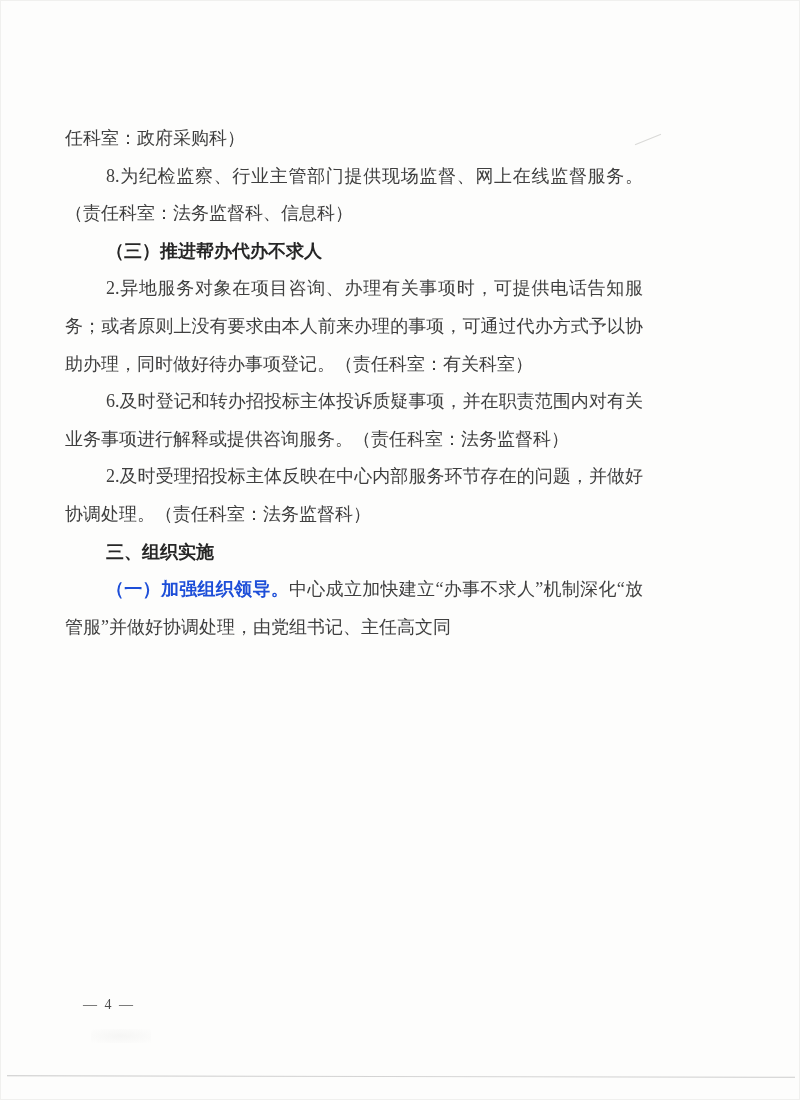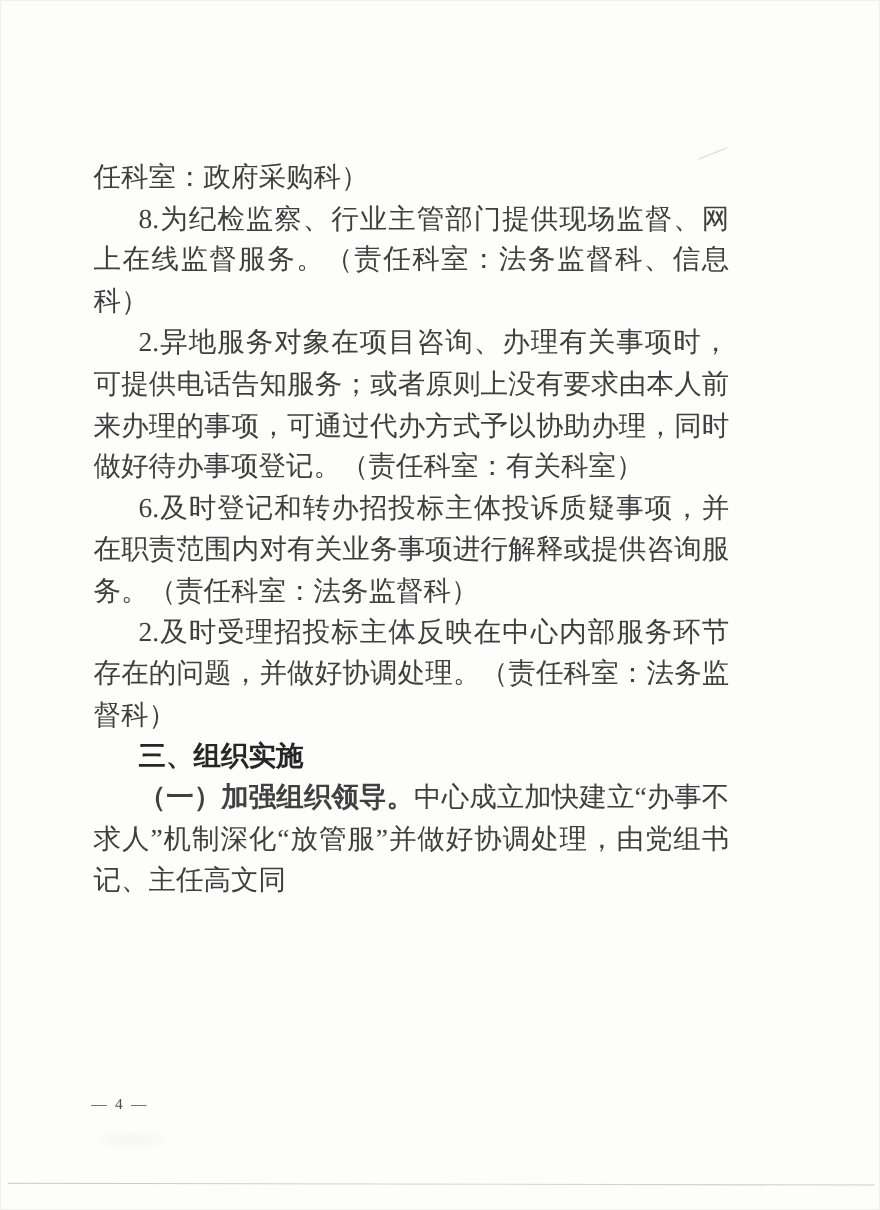--- a/index.html
+++ b/index.html
@@ -12,46 +12,45 @@
     width: 800px;
     height: 1100px;
     background: #fdfdfc;
     overflow: hidden;
     border: 1px solid #f0f0ee;
     box-sizing: border-box;
     font-family: "Liberation Serif", "DejaVu Serif", serif;
   }
   .content {
     position: absolute;
-    left: 84px;
+    left: 64px;
     top: 119px;
     width: 578px;
-    font-size: 25px;
+    font-size: 18px;
     line-height: 37.6px;
     color: #3f3f3f;
     text-align: justify;
-    margin-top: 23px;
   }
   .content p {
     margin: 0;
     padding: 0;
   }
   .indent {
     text-indent: 41px;
   }
   .heading {
     font-family: "Liberation Sans", "DejaVu Sans", sans-serif;
     font-weight: 700;
     color: #262626;
     text-indent: 41px;
   }
   .lead {
     font-family: "Liberation Sans", "DejaVu Sans", sans-serif;
     font-weight: 700;
-    color: #404040;
+    color: #1d4ed8;
   }
   .page-number {
     position: absolute;
     left: 82px;
     top: 996px;
     font-size: 14px;
     letter-spacing: 2px;
     color: #4d4d4d;
     font-family: "Liberation Serif", "DejaVu Serif", serif;
   }
@@ -88,20 +87,21 @@
 
 <div class="page">
 
   <div class="content">
 
     <p>任科室：政府采购科）</p>
 
 
     <p class="indent">8.为纪检监察、行业主管部门提供现场监督、网上在线监督服务。（责任科室：法务监督科、信息科）</p>
 
+    <p class="heading">（三）推进帮办代办不求人</p>
 
 
     <p class="indent">2.异地服务对象在项目咨询、办理有关事项时，可提供电话告知服务；或者原则上没有要求由本人前来办理的事项，可通过代办方式予以协助办理，同时做好待办事项登记。（责任科室：有关科室）</p>
 
 
     <p class="indent">6.及时登记和转办招投标主体投诉质疑事项，并在职责范围内对有关业务事项进行解释或提供咨询服务。（责任科室：法务监督科）</p>
 
     <p class="indent">2.及时受理招投标主体反映在中心内部服务环节存在的问题，并做好协调处理。（责任科室：法务监督科）</p>
 
     <p class="heading">三、组织实施</p>

